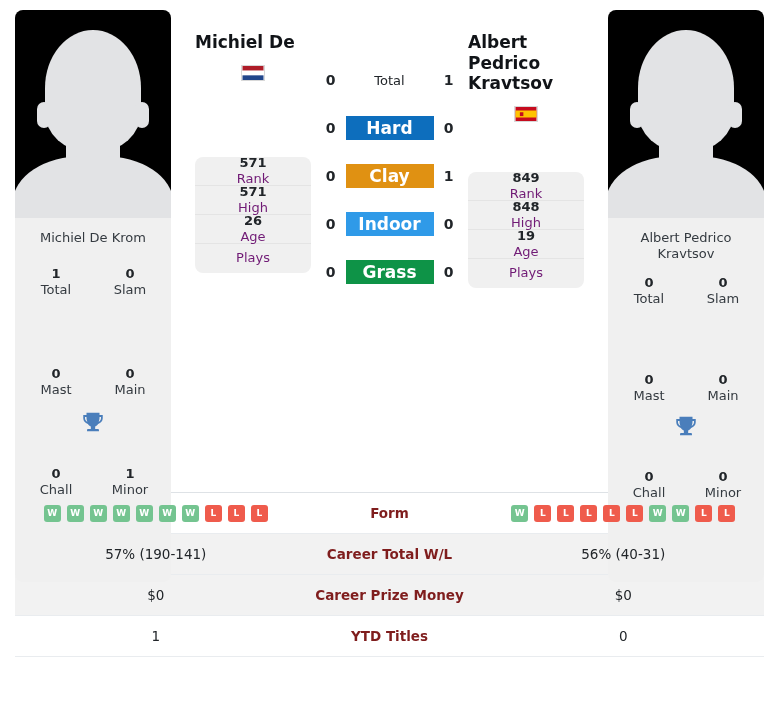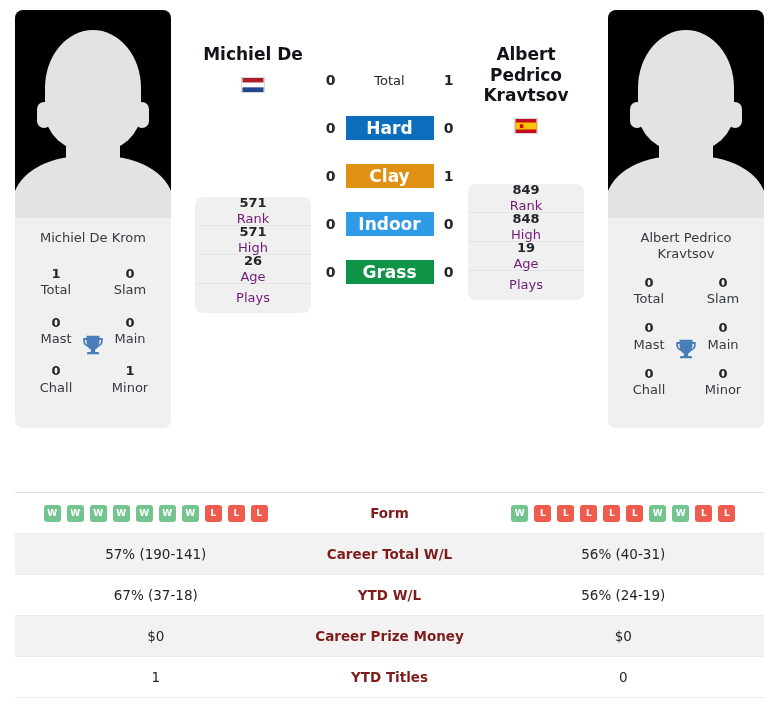--- a/index.html
+++ b/index.html
@@ -23,21 +23,21 @@
 
   
   .player-card {
     width: 156px;
     flex: 0 0 156px;
     background: #f0f0f0;
     border-radius: 8px;
     overflow: hidden;
     display: flex;
     flex-direction: column;
-    height: 418px;
+    height: 572px;
   }
   .photo {
     width: 100%;
     height: 208px;
     background: #000000;
     position: relative;
     overflow: hidden;
     flex: 0 0 208px;
   }
   .silhouette-head {
@@ -120,22 +120,22 @@
     line-height: 1.25;
   }
   .stat-strip .scell:last-child { border-bottom: none; }
   .scell .v { font-size: 13px; font-weight: bold; color: #212529; }
   .scell .k { font-size: 13px; color: #701a75; }
 
   
   .name-head {
     width: 116px;
     flex: 0 0 116px;
-    text-align: center;
-    margin-top: 34px;
+    text-align: left;
+    margin-top: 22px;
   }
   .name-head .nm {
     font-size: 17px;
     font-weight: bold;
     color: #111418;
     line-height: 1.22;
   }
   .name-head .flag { margin-top: 12px; display: flex; justify-content: center; }
 
   .flag-box { width: 24px; height: 16px; border: 1px solid #d8d8d8; }
@@ -275,21 +275,21 @@
           <div>Michiel De</div>
         </div>
         <div class="flag">
           <svg class="flag-box" viewBox="0 0 24 16">
             <rect width="24" height="5.33" fill="#ae1c28"></rect>
             <rect y="5.33" width="24" height="5.34" fill="#ffffff"></rect>
             <rect y="10.67" width="24" height="5.33" fill="#21468b"></rect>
           </svg>
         </div>
       </div>
-      <div class="stat-strip" style="margin-top:37px;">
+      <div class="stat-strip" style="margin-top:9px;">
         <div class="scell">
           <div class="v">571</div>
           <div class="k">Rank</div>
         </div>
         <div class="scell">
           <div class="v">571</div>
           <div class="k">High</div>
         </div>
         <div class="scell">
           <div class="v">26</div>
@@ -438,25 +438,20 @@
           <div class="badge l">L</div>
         </div>
     </div>
 
     <div class="cmp-row alt">
       <div class="side">57% (190-141)</div>
       <div class="mid">Career Total W/L</div>
       <div class="side">56% (40-31)</div>
     </div>
 
-    <div class="cmp-row">
-      <div class="side">67% (37-18)</div>
-      <div class="mid">YTD W/L</div>
-      <div class="side">56% (24-19)</div>
-    </div>
 
     <div class="cmp-row alt">
       <div class="side">$0</div>
       <div class="mid">Career Prize Money</div>
       <div class="side">$0</div>
     </div>
 
     <div class="cmp-row">
       <div class="side">1</div>
       <div class="mid">YTD Titles</div>

